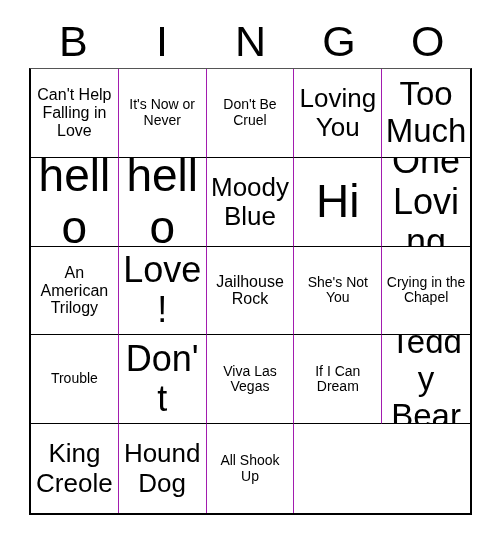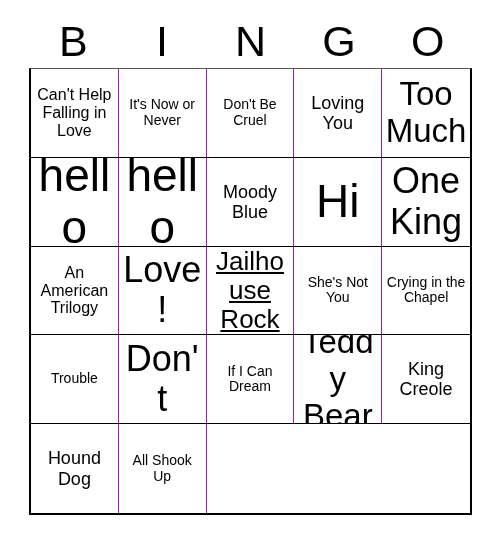--- a/index.html
+++ b/index.html
@@ -79,23 +79,23 @@
 
   .cell-text {
     display: block;
     width: 100%;
     line-height: 1.12;
     word-wrap: break-word;
   }
 
   
   .fs-xs   { font-size: 16px; }
-  .fs-sm   { font-size: 26px; text-decoration: underline; }
+  .fs-sm   { font-size: 16px; }
   .fs-md   { font-size: 14px; }
-  .fs-lg   { font-size: 18px; }
+  .fs-lg   { font-size: 26px; }
   .fs-xl   { font-size: 33px; }
   .fs-xxl  { font-size: 36px; }
   .fs-huge { font-size: 46px; }
 </style>
 </head>
 <body>
 
 <div class="card">
 
   <div class="header-row">
@@ -128,21 +128,21 @@
       <div class="cell">
         <span class="cell-text fs-huge">hello</span>
       </div>
       <div class="cell">
         <span class="cell-text fs-lg">Moody Blue</span>
       </div>
       <div class="cell">
         <span class="cell-text fs-huge">Hi</span>
       </div>
       <div class="cell">
-        <span class="cell-text fs-xxl">One King</span>
+        <span class="cell-text fs-xxl">One Loving</span>
       </div>
       <div class="cell">
         <span class="cell-text fs-xs">An American Trilogy</span>
       </div>
       <div class="cell">
         <span class="cell-text fs-xxl">Love!</span>
       </div>
       <div class="cell">
         <span class="cell-text fs-sm">Jailhouse Rock</span>
       </div>
@@ -152,20 +152,23 @@
       <div class="cell">
         <span class="cell-text fs-md">Crying in the Chapel</span>
       </div>
       <div class="cell">
         <span class="cell-text fs-md">Trouble</span>
       </div>
       <div class="cell">
         <span class="cell-text fs-xxl">Don't</span>
       </div>
       <div class="cell">
+        <span class="cell-text fs-md">Viva Las Vegas</span>
+      </div>
+      <div class="cell">
         <span class="cell-text fs-md">If I Can Dream</span>
       </div>
       <div class="cell">
         <span class="cell-text fs-xl">Teddy Bear</span>
       </div>
       <div class="cell">
         <span class="cell-text fs-lg">King Creole</span>
       </div>
       <div class="cell">
         <span class="cell-text fs-lg">Hound Dog</span>

